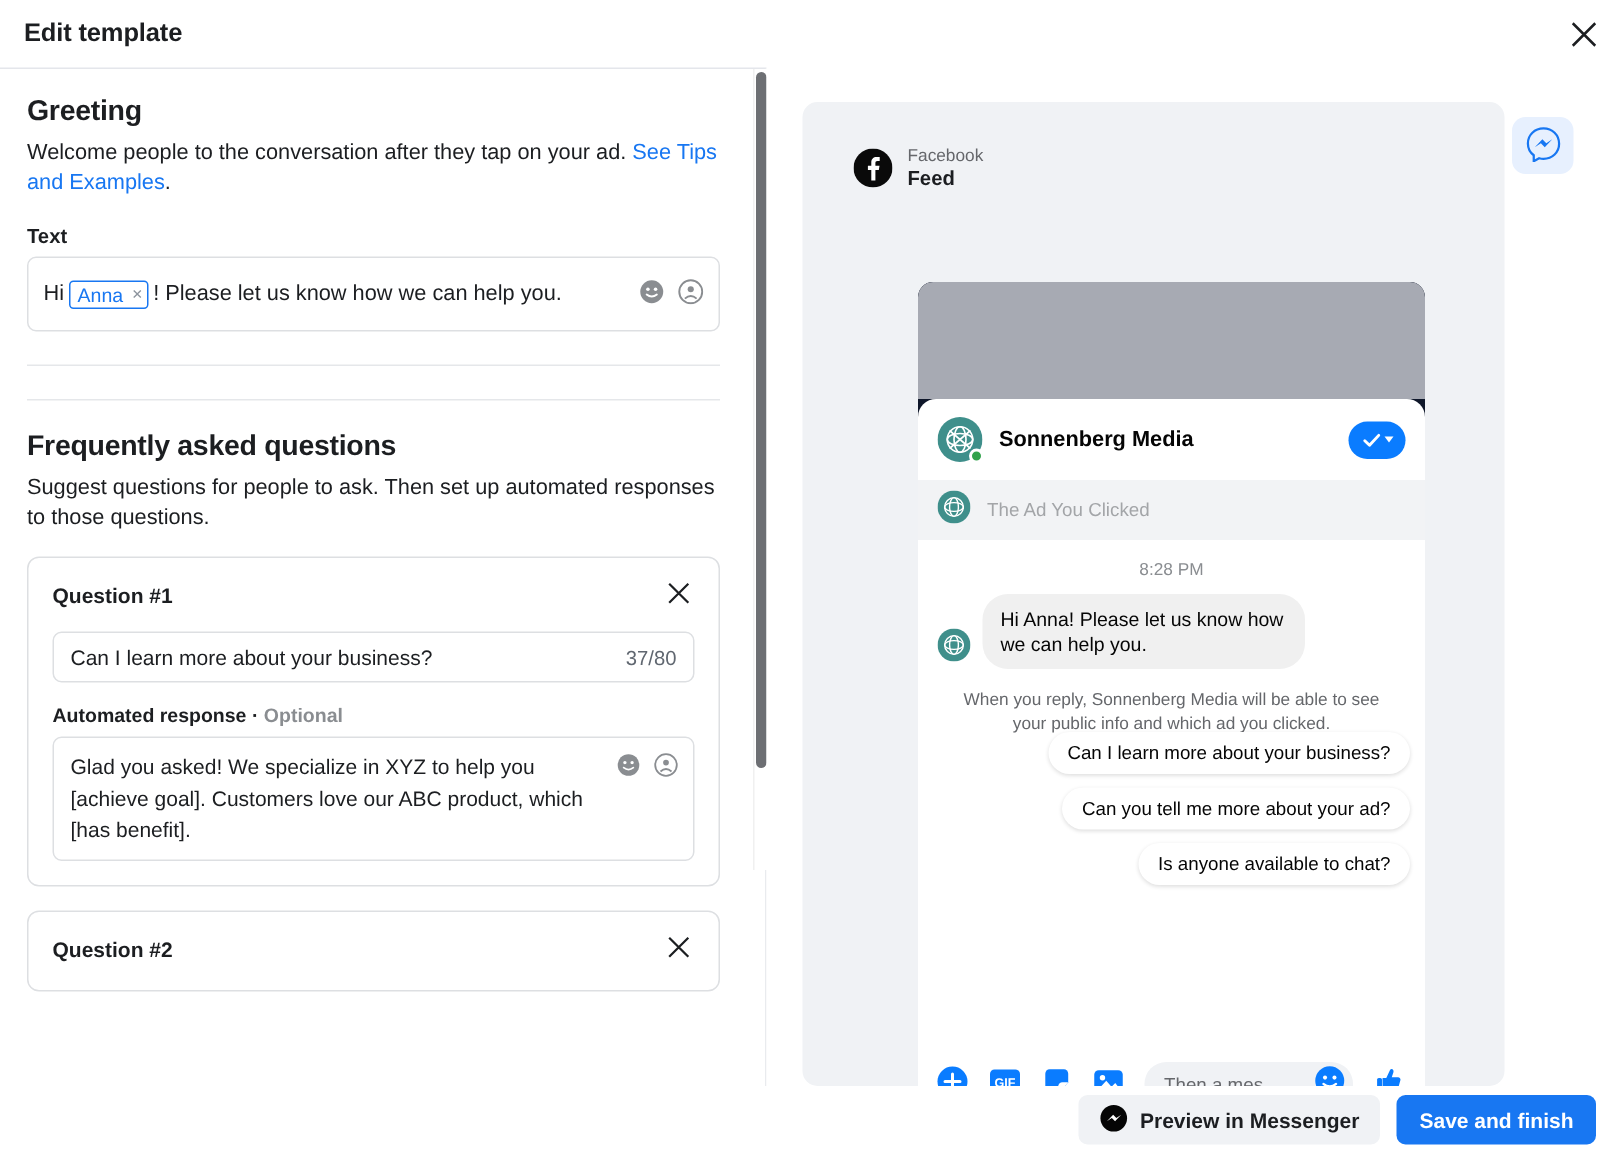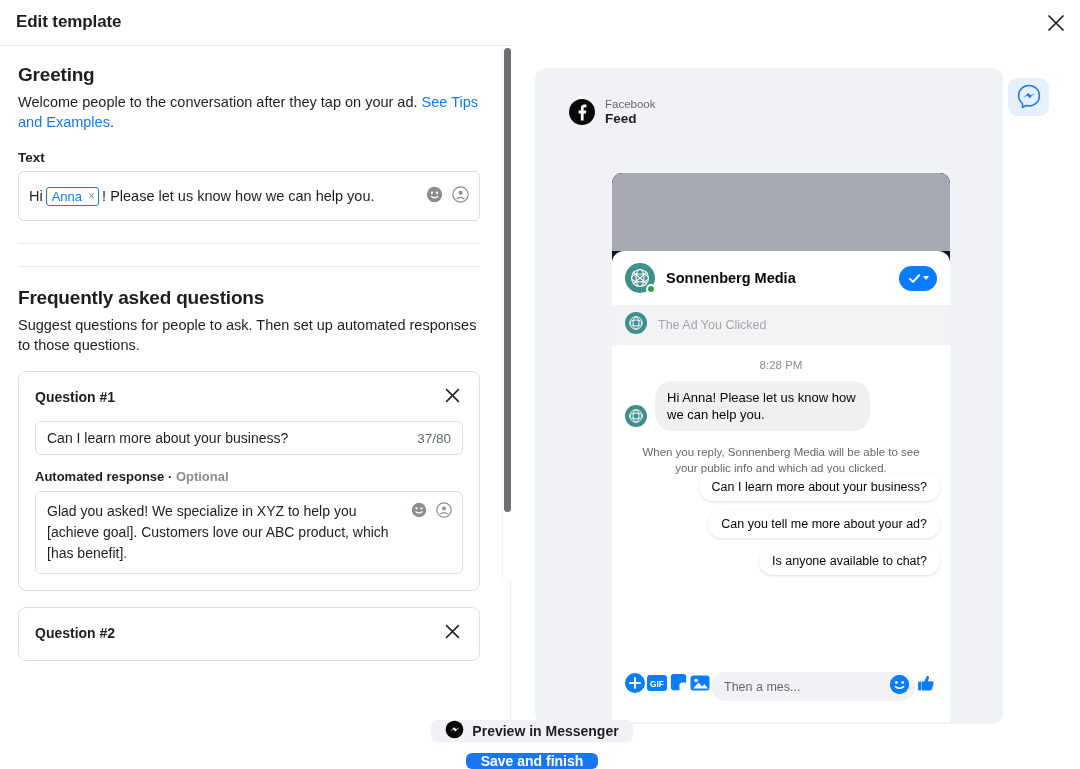--- a/index.html
+++ b/index.html
@@ -135,21 +135,21 @@
   .fb-top{ font-size:11.5px; color:#65676b; }
   .fb-bot{ font-size:13.5px; font-weight:bold; color:#1c1e21; }
 
   .msgr-btn{
     position:absolute; left:1008px; top:78px; width:41px; height:38px;
     background:#e7f0fe; border-radius:9px; border:none; cursor:pointer;
     display:flex; align-items:center; justify-content:center; padding:0;
   }
 
   .phone{
-    position:absolute; left:77px; top:105px; width:338px; height:549px;
+    position:absolute; left:77px; top:120px; width:338px; height:549px;
     background:#0f172a; border-radius:10px 10px 0 0; overflow:hidden;
   }
   .ad-placeholder{
     position:absolute; left:0; top:0; width:338px; height:78px;
     background:#a7aab3; border-radius:10px 10px 0 0;
   }
   .chat-card{
     position:absolute; left:0; top:78px; width:338px; height:471px;
     background:#fff; border-radius:12px 12px 0 0;
   }
@@ -190,34 +190,34 @@
     position:absolute; right:10px; bottom:6px; display:flex; flex-direction:column; align-items:flex-end; gap:9px;
   }
   .sugg{
     background:#fff; border-radius:17px; padding:7px 13px;
     font-size:12.5px; color:#050505; cursor:pointer;
     box-shadow:0 1px 3px rgba(0,0,0,0.14);
   }
 
   .composer{
     position:absolute; left:0; bottom:0; width:338px; height:50px;
-    background:#fff; display:flex; align-items:flex-start; padding:0 12px; 
+    background:#fff; display:flex; align-items:flex-end; padding:0 12px; gap:13px;
   }
   .comp-input{
     flex:1; height:29px; background:#f0f2f5; border-radius:15px;
     display:flex; align-items:center; justify-content:space-between;
     padding:0 5px 0 13px; cursor:text;
   }
   .comp-ph{ font-size:12.5px; color:#65676b; }
 
   
   .bottom-bar{
     position:absolute; left:0; bottom:0; width:1080px; height:45px;
     background:#fff; display:flex; align-items:center; justify-content:flex-end;
-    gap:11px; padding-right:16px;flex-direction:column;
+    gap:11px; padding-right:16px;
   }
   .btn-secondary{
     height:33px; background:#f0f2f5; border:none; border-radius:6px;
     display:flex; align-items:center; gap:8px; padding:0 14px;
     font-size:14px; font-weight:bold; color:#1c1e21; cursor:pointer;
     font-family:"Liberation Sans", sans-serif;
   }
   .btn-primary{
     height:33px; background:#1877f2; border:none; border-radius:6px;
     padding:0 15px; font-size:14px; font-weight:bold; color:#fff; cursor:pointer;

